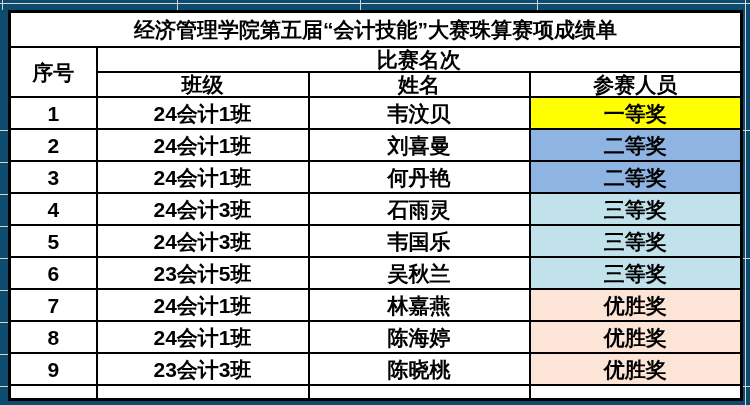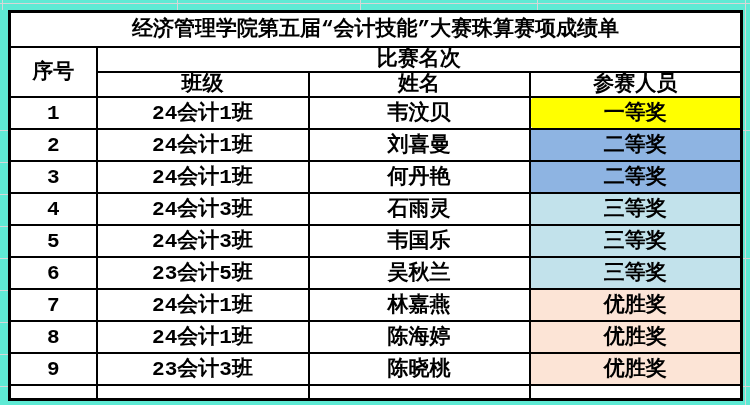--- a/index.html
+++ b/index.html
@@ -1,21 +1,21 @@
 <!DOCTYPE html>
 <html><head>
 <meta charset="utf-8">
 <style>
   html,body{margin:0;padding:0;background:#ffffff;}
   .screen{
     position:relative;
     width:750px;height:405px;
-    background:#5eead4;
+    background:#0c4a6e;
     overflow:hidden;
-    font-family:Liberation Mono, monospace;
+    font-family:Liberation Sans, sans-serif;
   }
   
   .gl{position:absolute;background:#d6d6d6;}
   .gl-h{height:1px;}
   .gl-v{width:1px;}
   
   table.score{
     position:absolute;left:8px;top:10px;
     width:732px;
     border-collapse:collapse;

